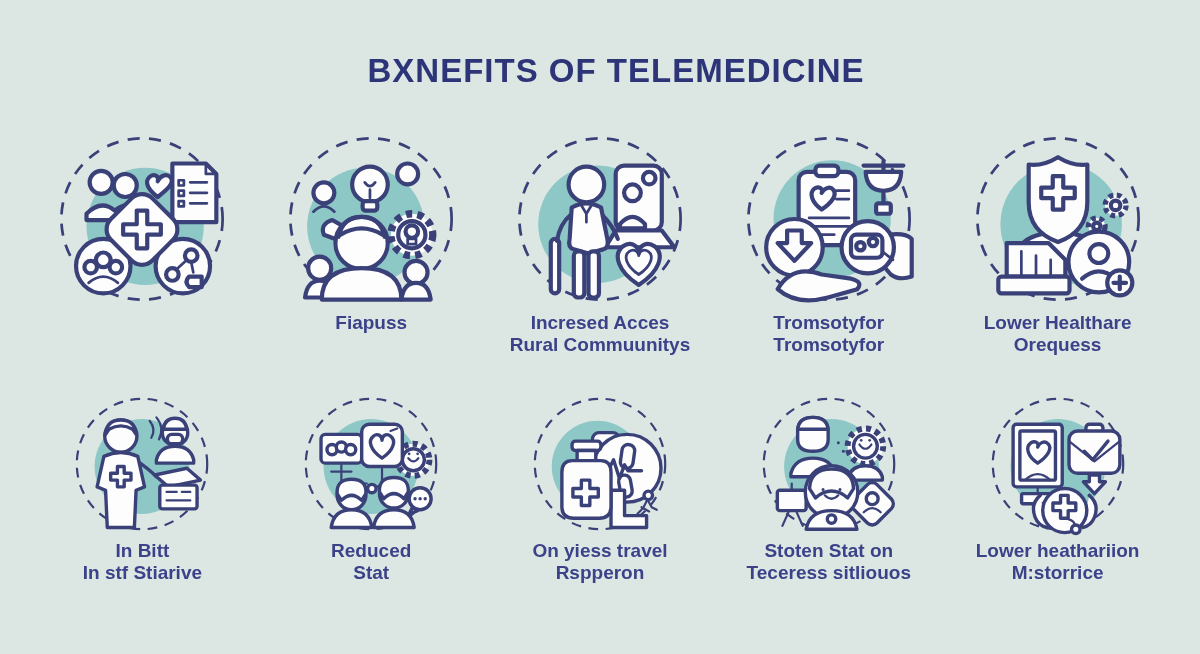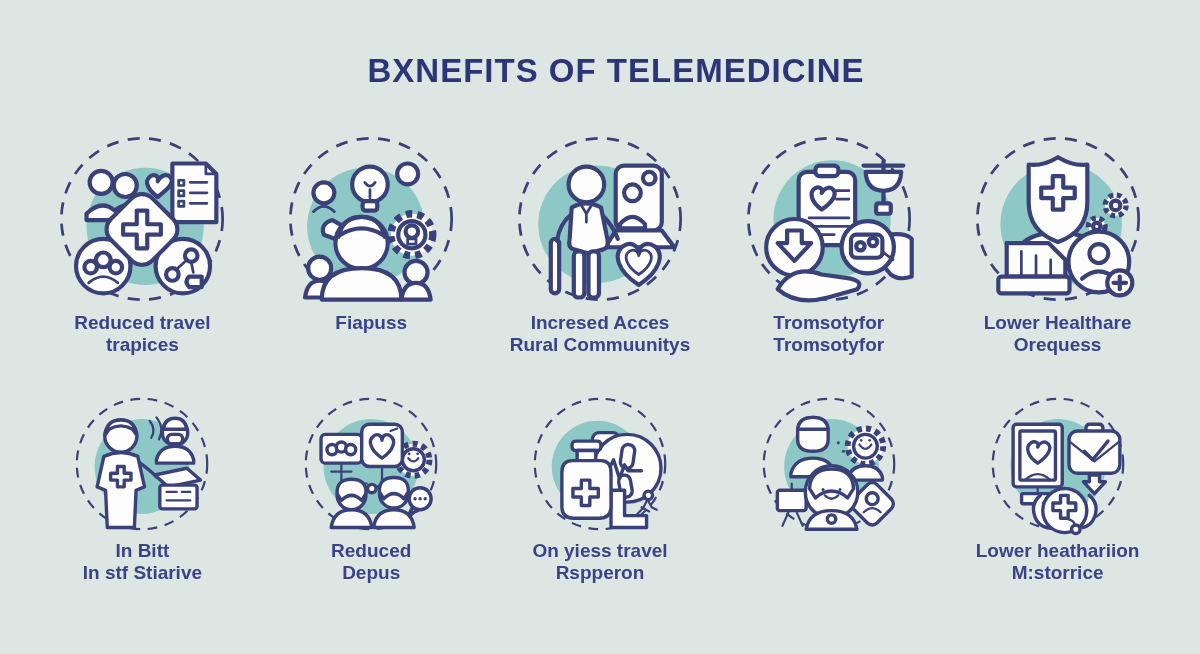--- a/index.html
+++ b/index.html
@@ -63,24 +63,20 @@
         <circle class="wh" cx="48" cy="124" r="7"></circle>
         <path class="ln2" d="M34,146 q14,-12 28,0"></path>
         <circle class="wh" cx="124" cy="130" r="26"></circle>
         <circle class="wh" cx="132" cy="120" r="6"></circle>
         <circle class="wh" cx="114" cy="138" r="6"></circle>
         <path class="ln2" d="M118,133 l10,-9 M132,126 l2,10"></path>
         <path class="wh" d="M130,140 h12 v10 h-12 q-5,-5 0,-10 z"></path>
         <rect class="wh" x="57" y="67" width="56" height="56" rx="14" transform="rotate(45 85 95)"></rect>
         <path class="wh" d="M80,77 h10 v13 h13 v10 h-13 v13 h-10 v-13 h-13 v-10 h13 z"></path>
       </svg>
-      <div class="caption">
-        <span>Reduced travel</span>
-        <span>trapices</span>
-      </div>
     </div>
 
     <div class="cell">
       <svg class="icon" viewBox="0 0 170 170">
         <circle class="dash" cx="85" cy="85" r="77"></circle>
         <circle class="blob" cx="80" cy="92" r="56"></circle>
         <circle class="wh" cx="40" cy="60" r="10"></circle>
         <path class="ln2" d="M30,78 q10,-10 20,0"></path>
         <circle class="wh" cx="120" cy="42" r="10"></circle>
         <path class="wh" d="M48,86 l14,8 -6,12 -16,-6 q-4,-10 8,-14 z"></path>
@@ -235,21 +231,21 @@
         <path class="wh" d="M95,118 q-1,-17 17,-17 q18,0 17,17 l-5,8 q-12,-12 -24,0 z"></path>
         <path class="wh" d="M88,160 q3,-21 24,-21 q21,0 24,21 z"></path>
         <circle class="wh" cx="143" cy="126" r="13"></circle>
         <path class="wh" d="M134,136 l-4,8 10,-4 z"></path>
         <circle class="dot" cx="137" cy="126" r="2"></circle>
         <circle class="dot" cx="143" cy="126" r="2"></circle>
         <circle class="dot" cx="149" cy="126" r="2"></circle>
       </svg>
       <div class="caption">
         <span>Reduced</span>
-        <span>Depus</span>
+        <span>Stat</span>
       </div>
     </div>
 
     <div class="cell">
       <svg class="icon" viewBox="0 0 170 170">
         <circle class="dash" cx="85" cy="85" r="77"></circle>
         <circle class="blob" cx="82" cy="88" r="54"></circle>
         <rect class="wh" x="76" y="48" width="32" height="24" rx="8"></rect>
         <circle class="wh" cx="117" cy="90" r="40"></circle>
         <rect class="wh" x="110" y="62" width="15" height="28" rx="7" transform="rotate(8 117 76)"></rect>
@@ -290,20 +286,24 @@
         <circle class="wh" cx="136" cy="126" r="7"></circle>
         <path class="ln2" d="M126,142 q10,-10 20,0"></path>
         <circle class="wh" cx="88" cy="118" r="31"></circle>
         <path class="wh" d="M62,114 q1,-23 26,-23 q25,0 26,23 l-7,11 q-19,-16 -38,0 z"></path>
         <path class="ln2" d="M80,122 q8,8 16,0"></path>
         <circle class="dot" cx="78" cy="115" r="1.8"></circle>
         <circle class="dot" cx="98" cy="115" r="1.8"></circle>
         <path class="wh" d="M58,162 q4,-22 30,-22 q26,0 30,22 z"></path>
         <circle class="wh" cx="88" cy="150" r="5"></circle>
       </svg>
+      <div class="caption">
+        <span>Stoten Stat on</span>
+        <span>Teceress sitliouos</span>
+      </div>
     </div>
 
     <div class="cell">
       <svg class="icon" viewBox="0 0 170 170">
         <circle class="dash" cx="85" cy="85" r="77"></circle>
         <circle class="blob" cx="85" cy="88" r="56"></circle>
         <rect class="wh" x="32" y="38" width="58" height="74" rx="4"></rect>
         <rect class="wh" x="40" y="46" width="42" height="58" rx="2"></rect>
         <path class="wh" d="M61,84 c-12,-8 -15,-19 -8,-24 c5,-3 10,0 8,5 c2,-5 8,-8 12,-4 c6,5 0,15 -12,23 z"></path>
         <path class="ln2" d="M46,104 q15,-14 30,0 M61,112 v8"></path>

